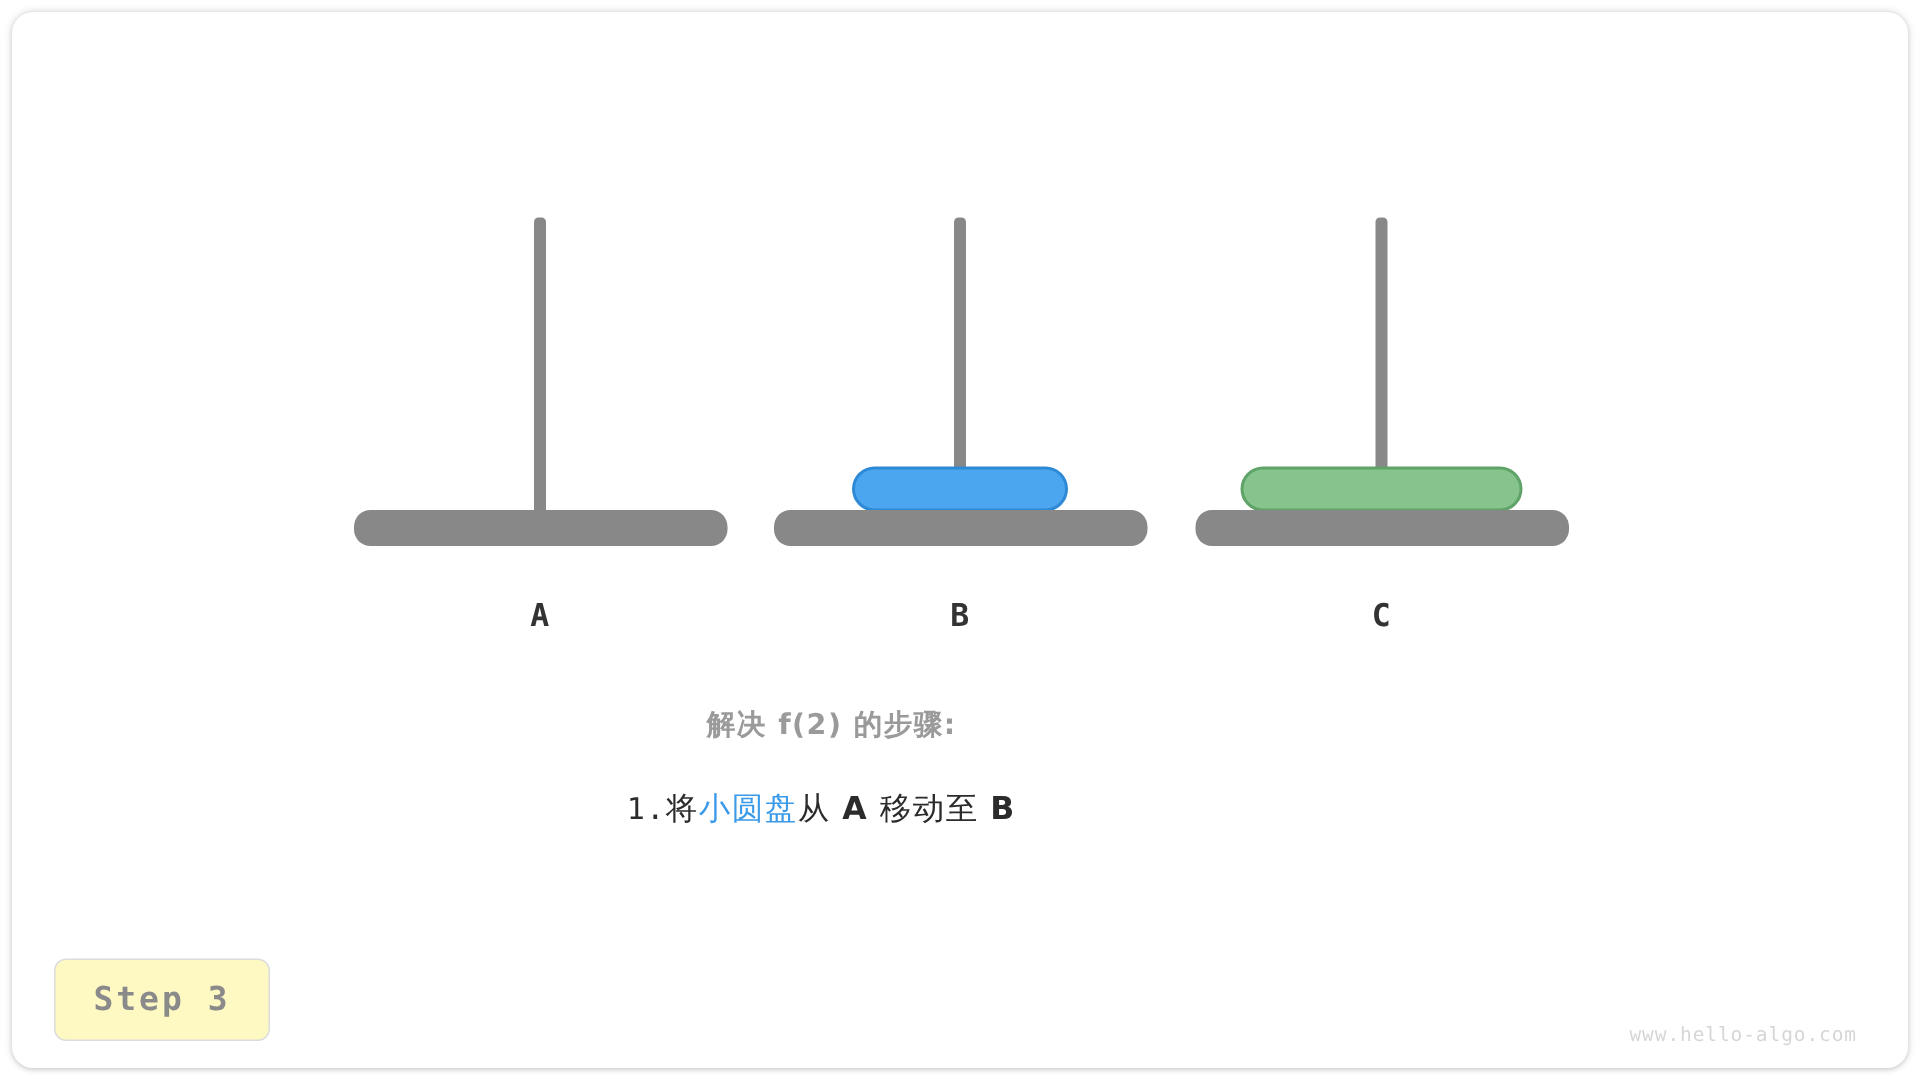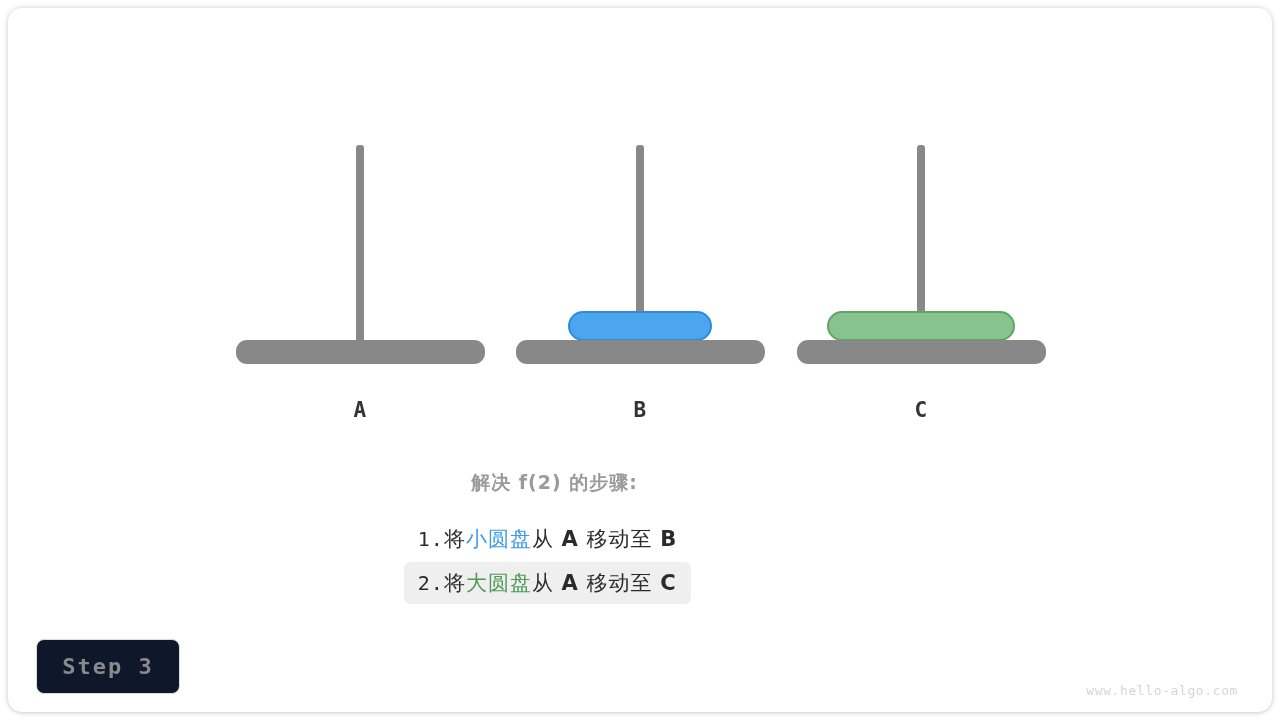--- a/index.html
+++ b/index.html
@@ -148,21 +148,21 @@
   
   .step-badge {
     position: absolute;
     left: 36px;
     top: 639px;
     width: 144px;
     height: 55px;
     box-sizing: border-box;
     border: 1px solid #dcdcdc;
     border-radius: 8px;
-    background: #0f172a;
+    background: #fef9c3;
     display: flex;
     align-items: center;
     justify-content: center;
     font-family: "DejaVu Sans Mono", "Liberation Mono", monospace;
     font-weight: bold;
     font-size: 22px;
     color: #8a8a8a;
     letter-spacing: 2px;
   }
 
@@ -205,23 +205,20 @@
   </div>
 
   <div class="caption">
     <div class="caption-title">解决 f(2) 的步骤:</div>
     <div class="steps">
 
       <div class="step-line">
         <span class="num">1.</span><span>将</span><span class="tok-blue">小圆盘</span><span>从</span>&nbsp;<span class="bold-letter">A</span>&nbsp;<span>移动至</span>&nbsp;<span class="bold-letter">B</span>
       </div>
 
-      <div class="step-line highlight">
-        <span class="num">2.</span><span>将</span><span class="tok-green">大圆盘</span><span>从</span>&nbsp;<span class="bold-letter">A</span>&nbsp;<span>移动至</span>&nbsp;<span class="bold-letter">C</span>
-      </div>
 
     </div>
   </div>
 
   <div class="step-badge">Step 3</div>
 
   <div class="watermark">www.hello-algo.com</div>
 </div>
 
 </body></html>

